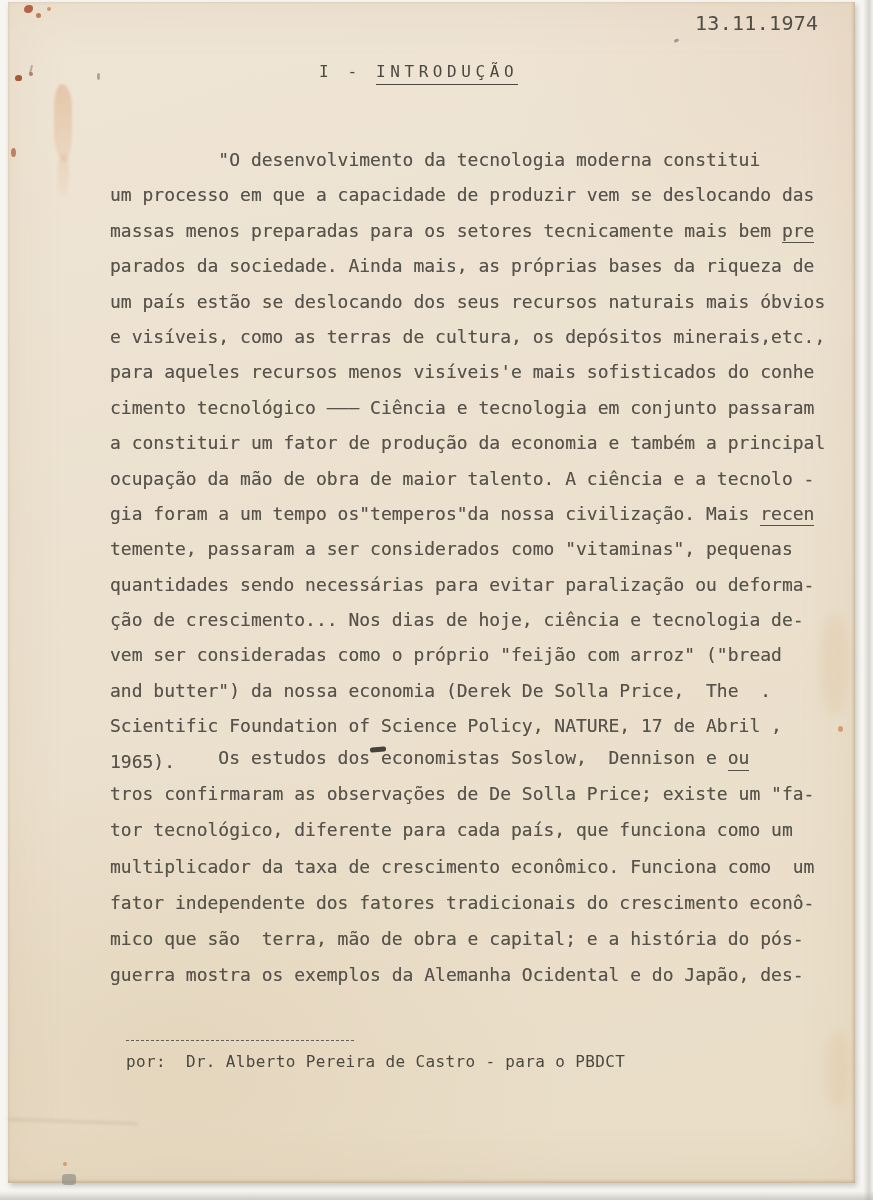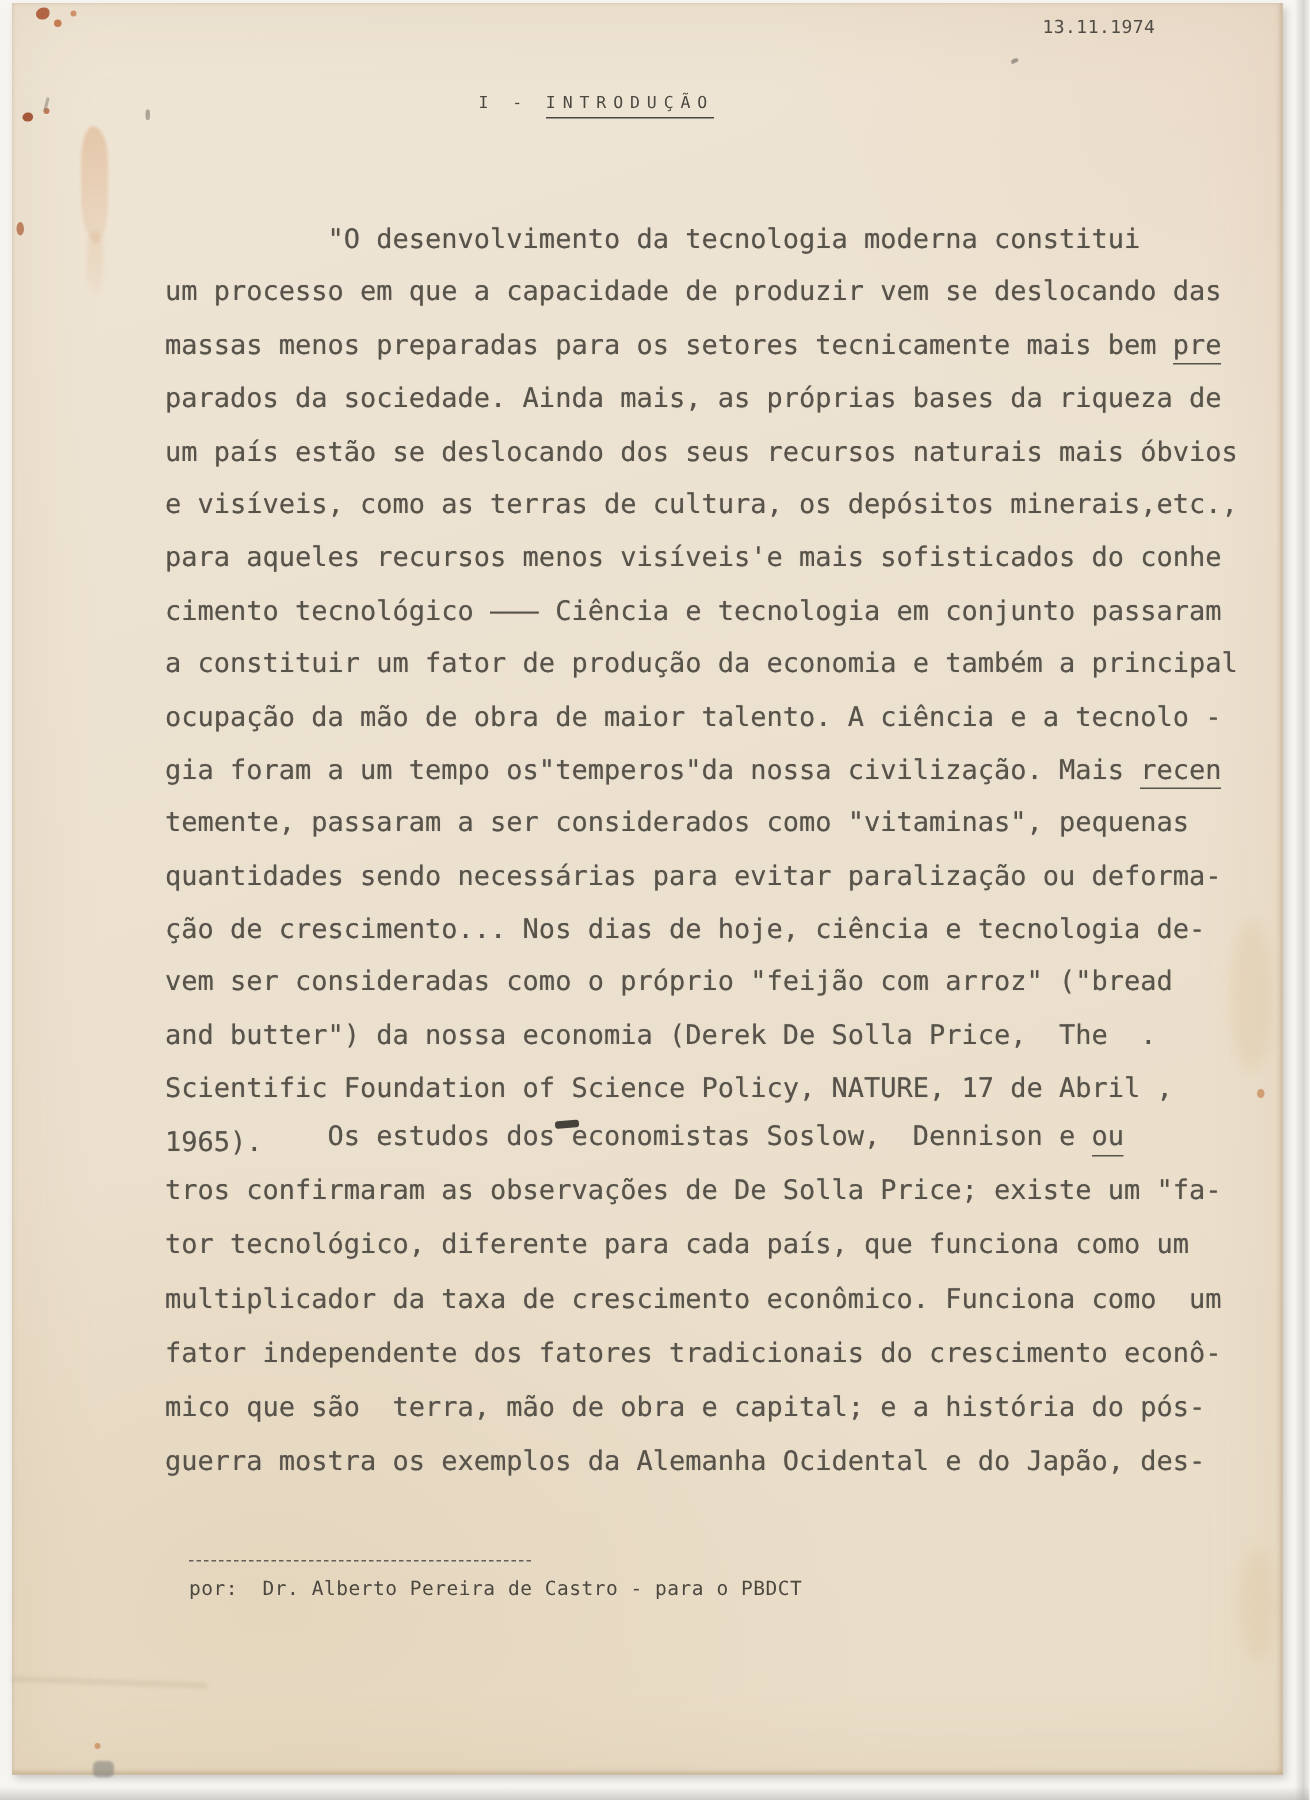--- a/index.html
+++ b/index.html
@@ -31,27 +31,27 @@
       linear-gradient(163deg, #efe5d5 0%, #ece1cf 45%, #e9ddc7 100%);
     box-shadow:
       inset 0 0 55px rgba(178,148,105,.16),
       inset -2px 0 3px rgba(160,130,95,.25),
       inset 0 -2px 3px rgba(160,130,95,.3),
       2px 3px 5px rgba(120,115,105,.35);
   }
 
   .date-stamp {
     position: absolute; left: 687px; top: 9px;
-    font-size: 12px; letter-spacing: .3px;
+    font-size: 20px; letter-spacing: .3px;
     color: #514d46; white-space: pre;
   }
 
   .page-title {
     position: absolute; left: 311px; top: 60px;
-    font-size: 11px; letter-spacing: 4.6px;
+    font-size: 16px; letter-spacing: 4.6px;
     color: #4b4841; white-space: pre;
   }
   .page-title .uword {
     border-bottom: 1.6px solid #4b4841;
     padding-bottom: 2.5px;
   }
 
   .para {
     position: absolute; left: 102px;
     font-size: 18px; color: #57534b;
@@ -64,21 +64,21 @@
   .para-2 .line { line-height: 36.2px; height: 36.2px; }
   .uend { border-bottom: 1.4px solid currentColor; padding-bottom: 1.5px; }
 
   .footnote-rule {
     position: absolute; left: 118px; top: 1038px;
     width: 228px; height: 0;
     border-top: 1.6px dashed #635f56;
   }
   .footnote-text {
     position: absolute; left: 118px; top: 1050px;
-    font-size: 13px; letter-spacing: .35px;
+    font-size: 16px; letter-spacing: .35px;
     color: #4c4840; white-space: pre;
   }
 
   
   .mark { position: absolute; pointer-events: none; }
   .rust1 { left: 16px; top: 3px;  width: 9px; height: 8px; background:#a8502e; border-radius: 60% 40% 55% 45%; opacity:.85;}
   .rust2 { left: 28px; top: 11px; width: 5px; height: 5px; background:#bd6a3c; border-radius: 50%; opacity:.85;}
   .rust3 { left: 39px; top: 5px;  width: 4px; height: 4px; background:#c88054; border-radius: 50%; opacity:.8;}
   .rust4 { left: 7px;  top: 73px; width: 7px; height: 6px; background:#9c4a28; border-radius: 55% 45% 50% 50%; opacity:.9;}
   .rust5 { left: 21px; top: 70px; width: 4px; height: 4px; background:#b5603a; border-radius: 50%; opacity:.8;}

